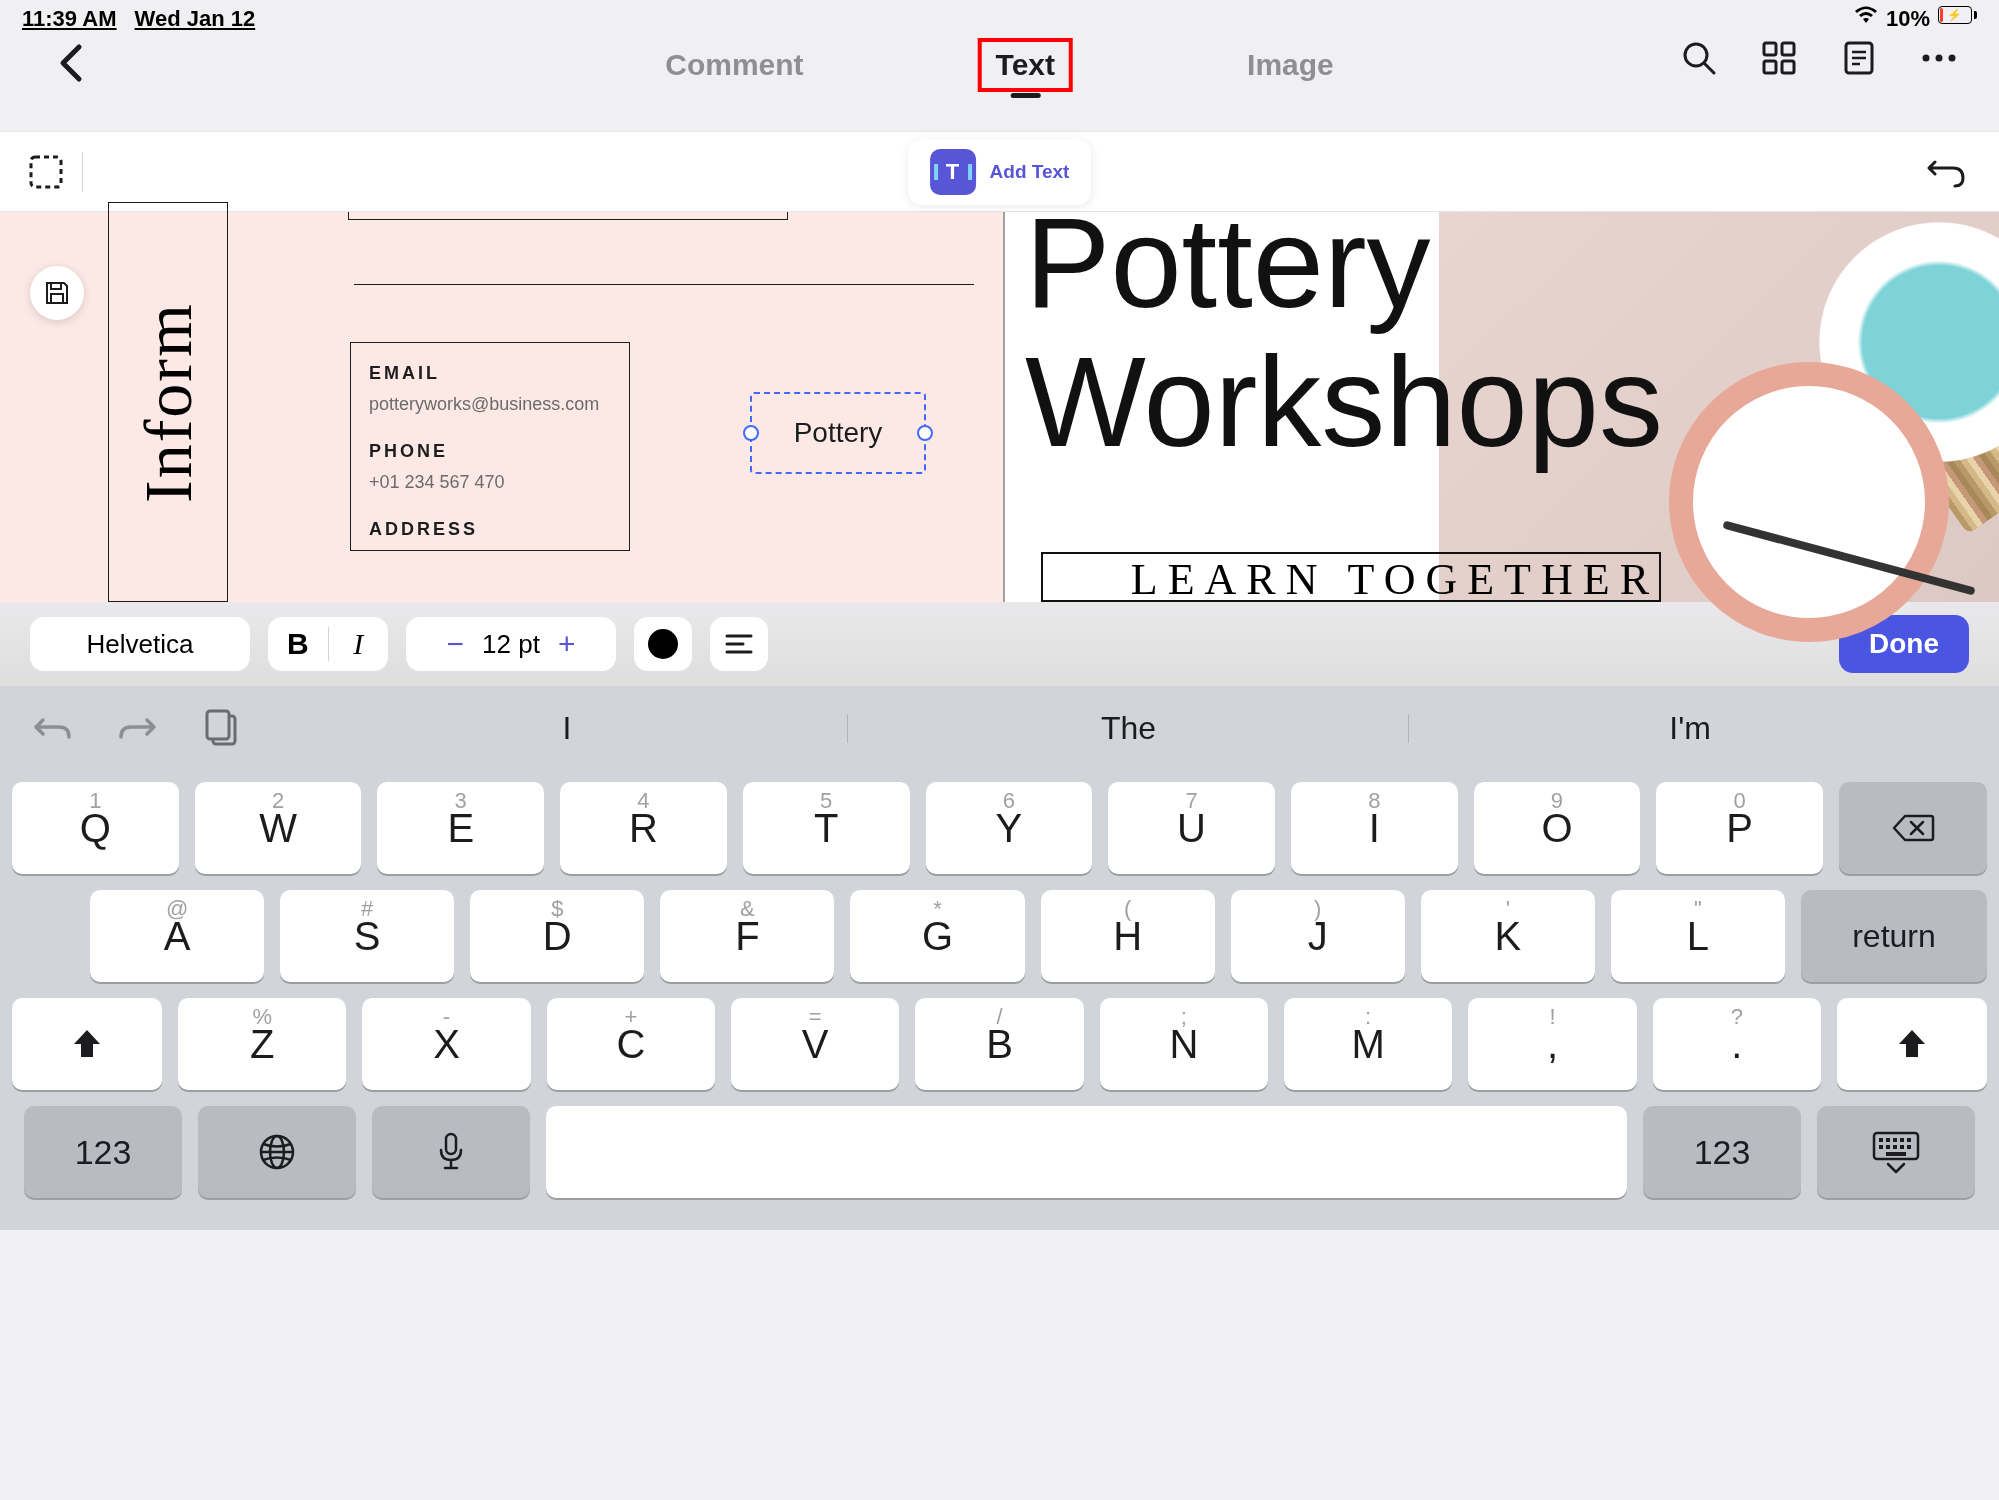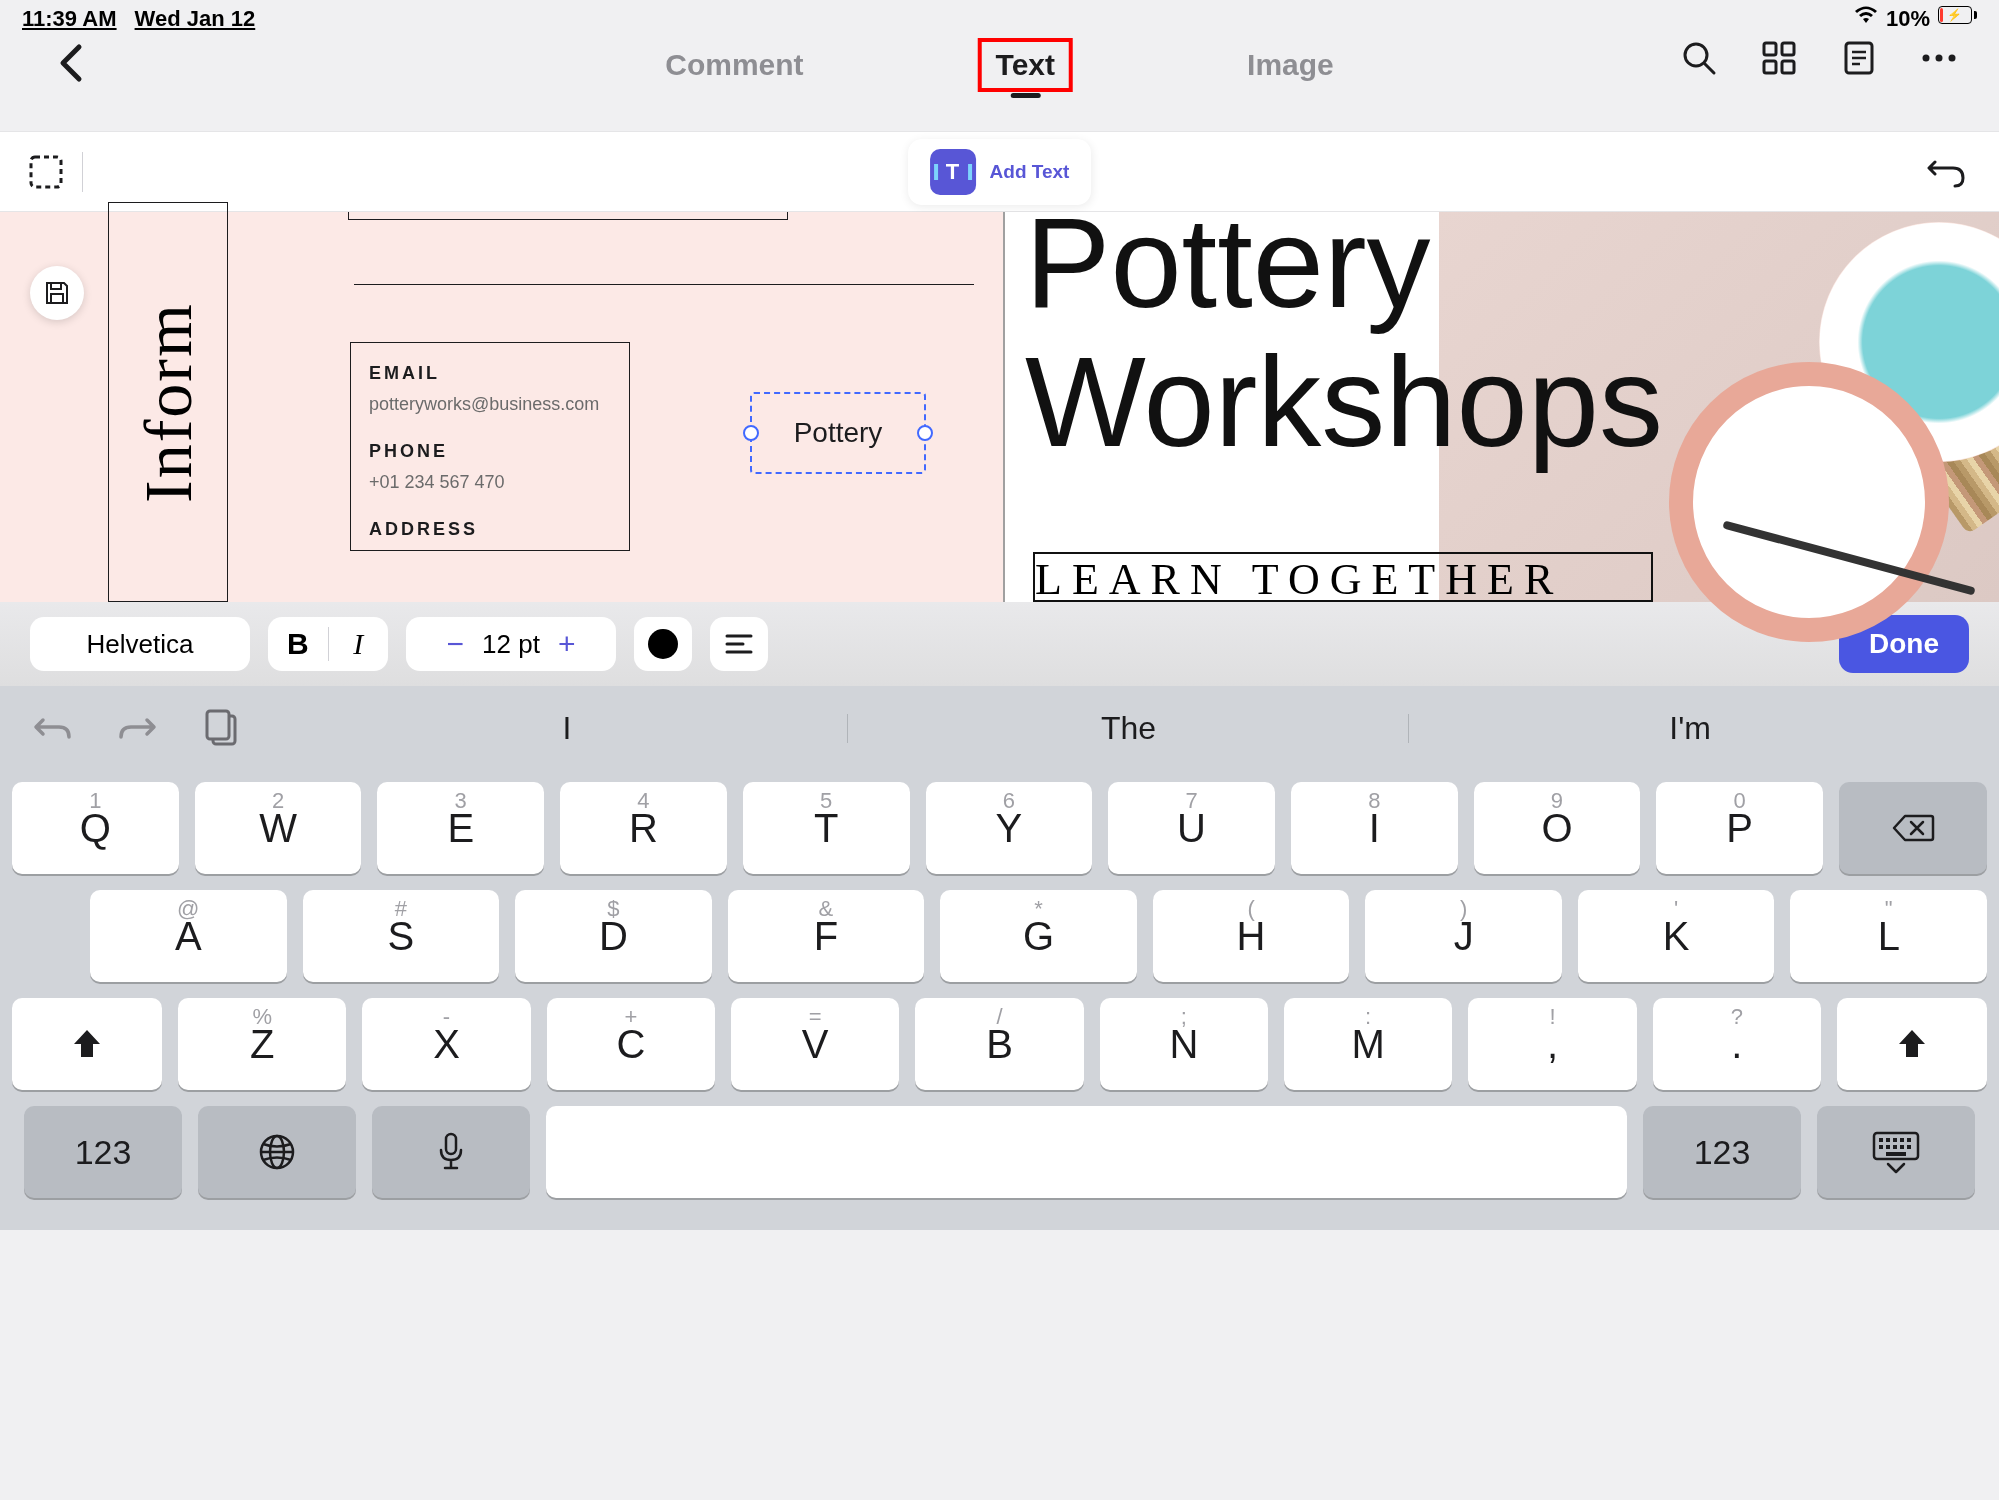--- a/index.html
+++ b/index.html
@@ -49,21 +49,21 @@
 .contact-label { font-size: 18px; font-weight:700; letter-spacing: 3px; color:#1c1c1e; margin-bottom:10px; }
 .contact-val { font-size: 18px; color:#6b6b6b; margin-bottom: 26px; }
 .thin-line { position:absolute; left: 354px; top: 72px; width: 620px; height:1px; background:#1c1c1e; }
 .thin-box { position:absolute; left: 348px; top: 0px; width: 440px; height: 8px; border:1px solid #1c1c1e; border-top:none; }
 .textbox-sel { position:absolute; left: 750px; top: 180px; width: 176px; height: 82px; border: 2px dashed #4169ff; border-radius:4px; display:flex; align-items:center; justify-content:center; font-size: 28px; color:#1c1c1e; }
 .textbox-handle { position:absolute; width:16px; height:16px; border:2px solid #4169ff; background:#fff; border-radius:50%; top:50%; transform:translateY(-50%); }
 .textbox-handle.left { left:-9px; }
 .textbox-handle.right { right:-9px; }
 .doc-right { flex:1; position:relative; background:#fff; }
 .pottery-title { position:absolute; left: 20px; top: -18px; font-family: Georgia, 'Times New Roman', serif; font-size: 128px; line-height: 1.08; color:#111; }
-.pottery-sub { position:absolute; left: 28px; top: 340px; width: 620px; height: 50px; border:2px solid #111; font-family: Georgia, serif; font-size: 44px; letter-spacing: 10px; text-align:left; overflow:hidden; }
+.pottery-sub { position:absolute; left: 36px; top: 340px; width: 620px; height: 50px; border:2px solid #111; font-family: Georgia, serif; font-size: 44px; letter-spacing: 10px; text-align:right; overflow:hidden; }
 .photo-bg { position:absolute; right:0; top:0; width: 560px; height: 390px; background: linear-gradient(135deg, #e8d5d0 0%, #dcc9c4 100%); }
 .plate1 { position:absolute; right:-60px; top: 10px; width: 240px; height: 240px; border-radius:50%; background: radial-gradient(circle at 50% 50%, #7dd3d8 0%, #7dd3d8 45%, #fff 48%, #fff 70%, #eca896 72%); }
 .plate2 { position:absolute; right: 50px; bottom: -40px; width: 280px; height: 280px; border-radius:50%; background:#fff; border: 24px solid #e8a898; }
 .wood { position:absolute; left: 440px; top: 40px; width: 160px; height: 260px; transform: rotate(-35deg); background:repeating-linear-gradient(90deg, #b89968 0 6px, #d4b888 6px 12px, #e8d4a8 12px 18px, #c49878 18px 24px, #a88858 24px 30px); border-radius: 8px; }
 .brush { position:absolute; right: 20px; bottom: 40px; width: 260px; height: 8px; background:#333; transform: rotate(15deg); border-radius:4px; }
 
 
 .format-bar { height: 84px; background: linear-gradient(to bottom, #e9e9eb, #dededf); display: flex; align-items: center; padding: 16px 30px; gap: 18px; }
 .pill { height: 54px; background:#fff; border-radius: 14px; display:flex; align-items:center; justify-content:center; }
 .font-pill { width: 220px; font-size: 26px; }
@@ -306,20 +306,21 @@
         <div class="key row2-pad"></div>
         <div class="key"><span class="sub">@</span>A</div>
         <div class="key"><span class="sub">#</span>S</div>
         <div class="key"><span class="sub">$</span>D</div>
         <div class="key"><span class="sub">&amp;</span>F</div>
         <div class="key"><span class="sub">*</span>G</div>
         <div class="key"><span class="sub">(</span>H</div>
         <div class="key"><span class="sub">)</span>J</div>
         <div class="key"><span class="sub">'</span>K</div>
         <div class="key"><span class="sub">"</span>L</div>
+        <div class="key special key-return" style="font-size: 32px;">return</div>
       </div>
     <div class="kb-row" id="kb-row3">
         <div class="key key-shift">
           <svg width="34" height="34" viewBox="0 0 34 34">
             <path d="M17 3 L30 17 L23 17 L23 30 L11 30 L11 17 L4 17 Z" fill="#1c1c1e"></path>
           </svg>
         </div>
         <div class="key"><span class="sub">%</span>Z</div>
         <div class="key"><span class="sub">-</span>X</div>
         <div class="key"><span class="sub">+</span>C</div>

